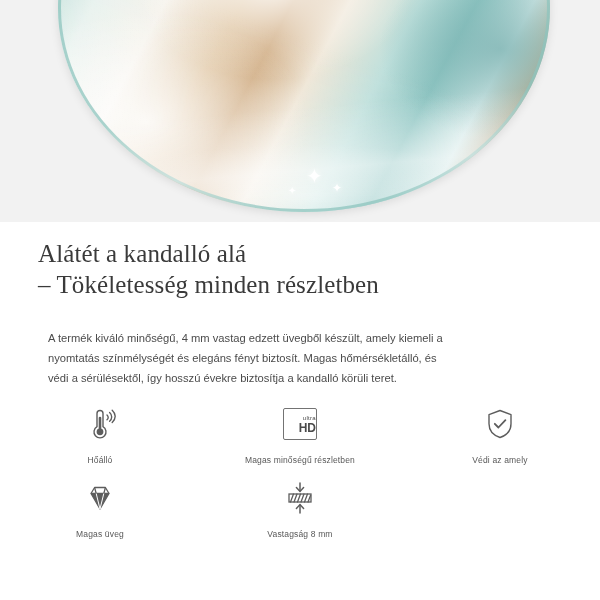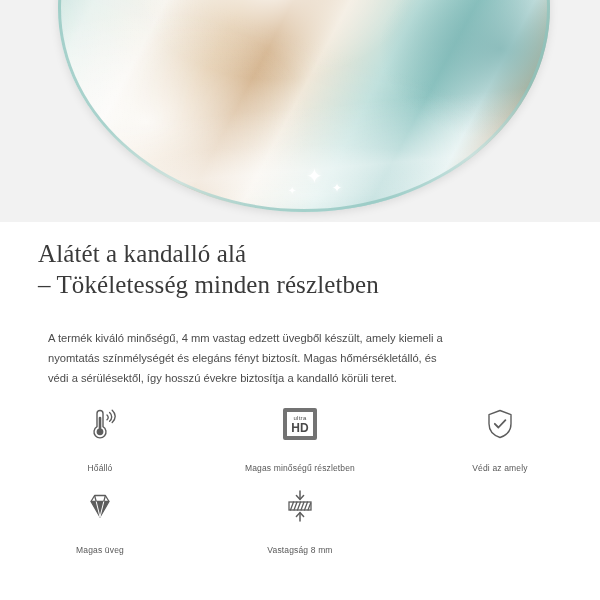--- a/index.html
+++ b/index.html
@@ -156,35 +156,35 @@
     padding: 10px 6px 0 6px;
   }
   .feature-icon {
     height: 44px;
     display: flex;
     align-items: center;
     justify-content: center;
     color: #5d5d5d;
   }
   .feature-label {
-    margin-top: 16px;
+    margin-top: 8px;
     font-size: 8.5px;
     color: #585858;
     text-align: center;
     letter-spacing: 0.15px;
     line-height: 12px;
   }
   .hd-badge {
     width: 34px;
     height: 32px;
-    border: 4px solid #737373;
+    border: 1px solid #737373;
     border-radius: 2px;
     display: flex;
     flex-direction: column;
-    align-items: center;
+    align-items: flex-end;
     justify-content: center;
     color: #4a4a4a;
     box-sizing: border-box;
   }
   .hd-badge .ultra {
     font-size: 6px;
     letter-spacing: 0.3px;
     line-height: 7px;
   }
   .hd-badge .hd {

